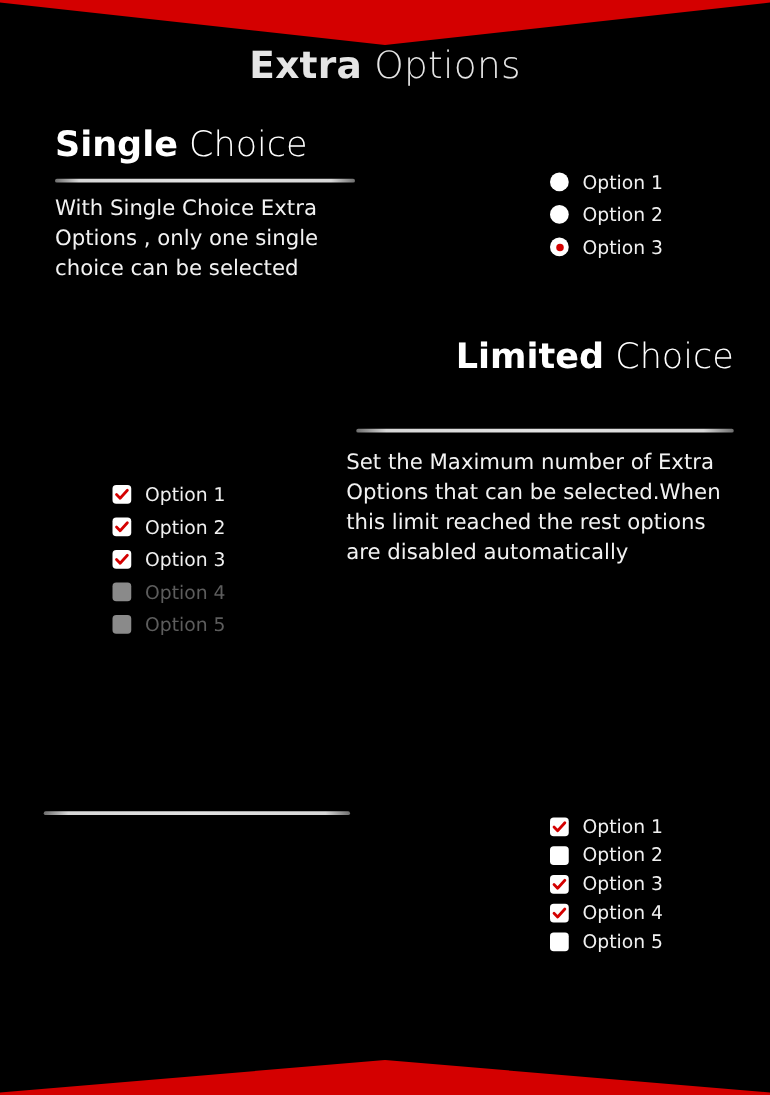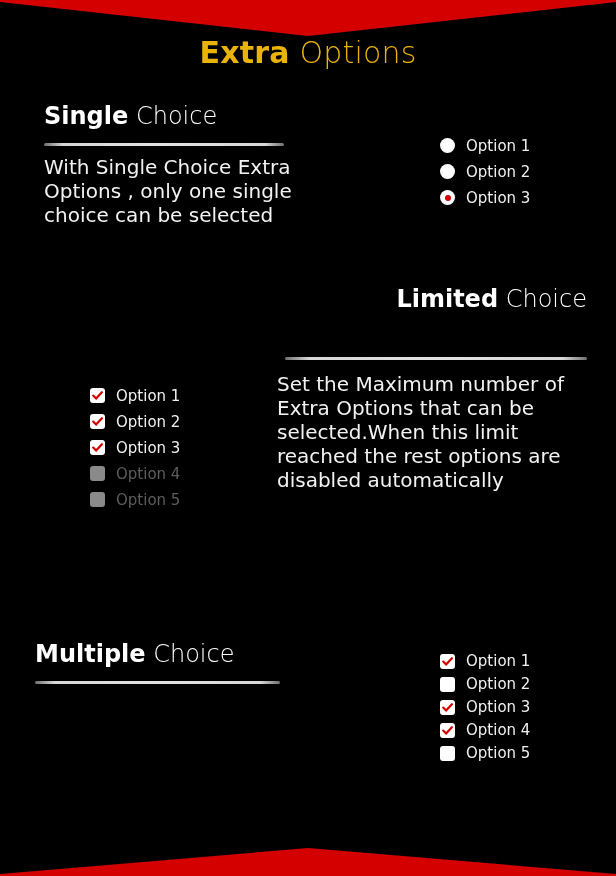--- a/index.html
+++ b/index.html
@@ -15,43 +15,43 @@
   }
 
   
   .chev{position:absolute;left:0;width:616px;pointer-events:none;}
   .chev-top{top:0;height:40px;}
   .chev-bottom{bottom:0;height:50px;}
 
   
   .page-title{
     position:absolute;top:36px;left:0;width:616px;
-    text-align:center;color:#eab308;font-size:30px;line-height:34px;
+    text-align:center;color:#e5e5e5;font-size:30px;line-height:34px;
     letter-spacing:.2px;white-space:nowrap;
   }
   .t-bold{font-weight:700;}
   .t-light{font-weight:300;}
 
   
   .sec-title{
-    color:#fff;font-size:24px;line-height:32px;white-space:nowrap;
+    color:#fff;font-size:28px;line-height:32px;white-space:nowrap;
   }
   .rule{
     height:3px;border-radius:2px;
     background:linear-gradient(90deg,#6e6e6e 0%,#d7d7d7 8%,#e2e2e2 50%,#d7d7d7 92%,#6e6e6e 100%);
   }
   .sec-body{
-    color:#f2f2f2;font-size:20px;line-height:24px;font-weight:400;
+    color:#f2f2f2;font-size:17px;line-height:24px;font-weight:400;
   }
 
   
   #sec-single{position:absolute;left:44px;top:100px;width:250px;}
   #sec-single .rule{width:240px;margin:11px 0 9px 0;}
 
-  #sec-limited{position:absolute;right:29px;top:283px;width:310px;text-align:right;margin-left:12px;}
+  #sec-limited{position:absolute;right:29px;top:269px;width:310px;text-align:right;margin-left:12px;}
   #sec-limited .rule{width:302px;margin:42px 0 12px auto;}
   #sec-limited .sec-body{text-align:left;}
 
   #sec-multiple{position:absolute;left:35px;top:638px;width:270px;}
   #sec-multiple .rule{width:245px;margin:11px 0 9px 0;}
 
   
   .opt-group{position:absolute;}
   .opt-row{
     display:flex;align-items:center;
@@ -169,23 +169,20 @@
       <span class="checkbox is-disabled"></span>
       <span class="opt-label">Option 4</span>
     </div>
     <div class="opt-row is-disabled">
       <span class="checkbox is-disabled"></span>
       <span class="opt-label">Option 5</span>
     </div>
   </div>
 
   <div id="sec-multiple">
-    <div class="sec-title">
-      <span class="t-bold">Multiple</span><span class="t-light"> Choice</span>
-    </div>
     <div class="rule"></div>
   </div>
 
   <div class="opt-group" id="checks-multiple">
     <div class="opt-row">
       <span class="checkbox is-checked">
         <svg class="tick" viewBox="0 0 15 15">
             <path d="M3.2,7.6 L6.1,10.6 L11.9,4.2" stroke="#d40000" stroke-width="2.2" fill="none" stroke-linecap="round" stroke-linejoin="round"></path>
           </svg>
       </span>

